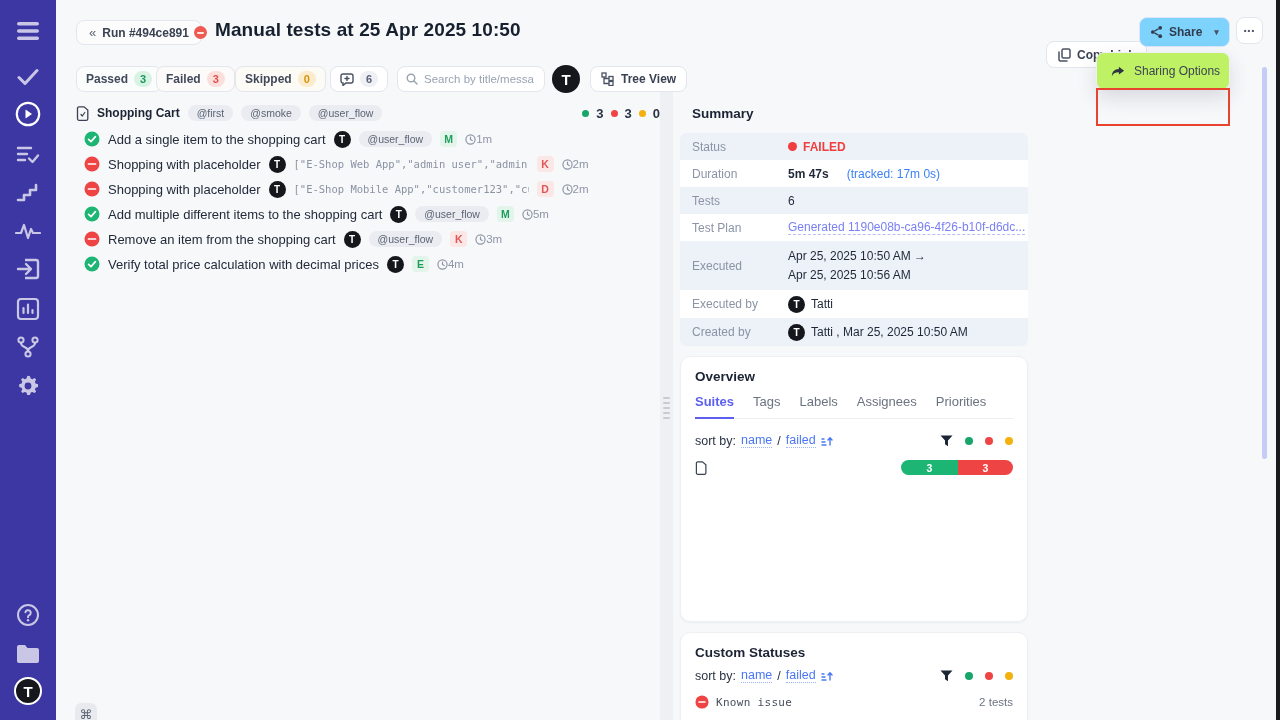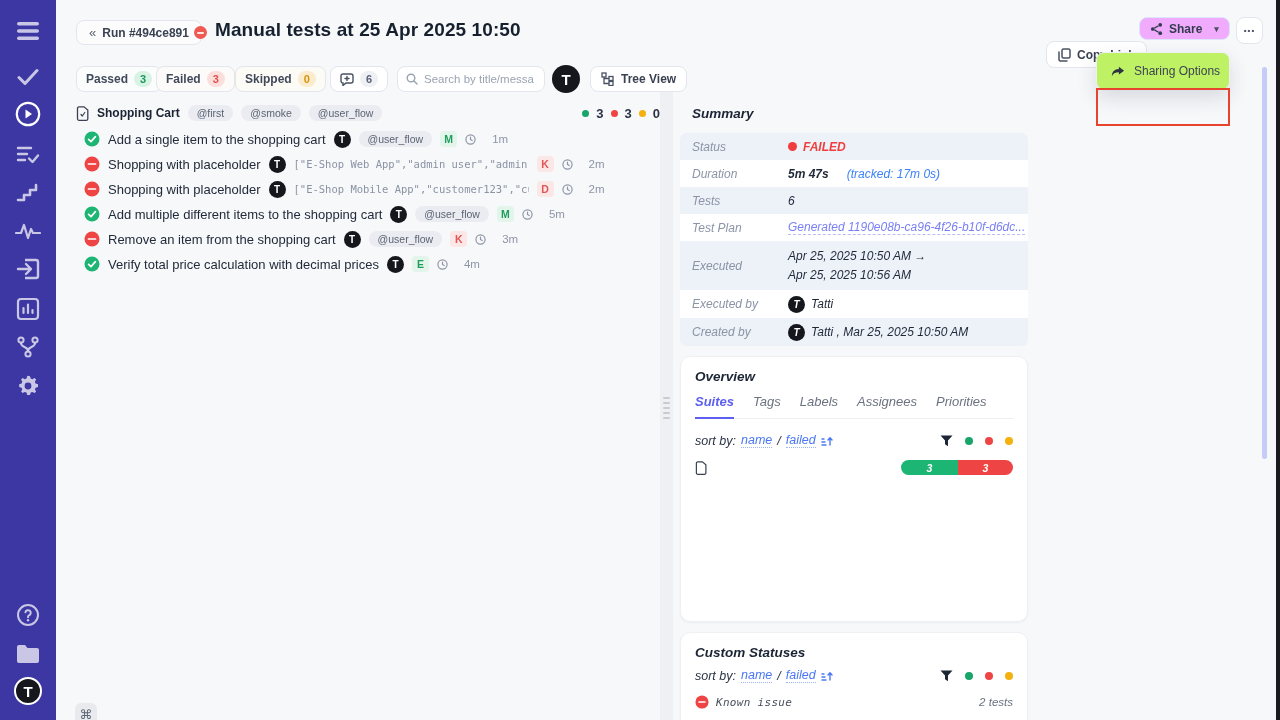--- a/index.html
+++ b/index.html
@@ -15,21 +15,21 @@
 
   
   .btn { display:inline-flex; align-items:center; gap:6px; background:#fff; border:1px solid #e3e6ec; border-radius:8px; font-size:12px; color:#3a4252; cursor:pointer; }
   .back-btn { position:absolute; left:76px; top:20px; height:25px; padding:0 12px; background:#fcfcfd; font-weight:600; }
   .back-chev { color:#5b6374; font-size:13px; font-weight:400; }
   .title-dot { position:absolute; left:194px; top:26px; width:13px; height:13px; border-radius:50%; background:#ee5a52; }
   .title-dot::after { content:""; position:absolute; left:3px; top:5.5px; width:7px; height:2px; background:#ffe9e7; border-radius:1px; }
   .page-title { position:absolute; left:215px; top:19px; font-size:19px; font-weight:700; color:#16202f; letter-spacing:.1px; }
 
   .copylink-btn { position:absolute; left:1046px; top:17px; height:27px; padding:0 11px; font-weight:600;margin-top:24px; }
-  .share-btn { position:absolute; left:1139px; top:17px; height:23px; padding:0 10px; background:#f0abfc; border:1px solid #dee4fb; font-weight:600; color:#333b4e; }
+  .share-btn { position:absolute; left:1139px; top:17px; height:30px; padding:0 10px; background:#7dd3fc; border:1px solid #dee4fb; font-weight:600; color:#333b4e; }
   .share-caret { margin-left:6px; font-size:9px; color:#4a5164; }
   .more-btn { position:absolute; left:1236px; top:17px; width:27px; height:27px; justify-content:center; font-weight:700; letter-spacing:1px; color:#4a5164; }
 
   
   .filter-btn { position:absolute; top:66px; height:26px; padding:0 9px; font-weight:600; color:#414a5b;text-align:center; }
   .cnt { display:inline-flex; align-items:center; justify-content:center; min-width:18px; height:16px; padding:0 5px; border-radius:9px; font-size:11px; font-weight:700; }
   .cnt.green { background:#d8f2e4; color:#179a5f; }
   .cnt.red { background:#fbdfdd; color:#e0524a; }
   .cnt.yellow { background:#faeccc; color:#d8930c; }
   .cnt.gray { background:#eef0f4; color:#59627a; }
@@ -48,33 +48,33 @@
   .dot { width:7px; height:7px; border-radius:50%; display:inline-block; }
   .dot.g { background:#17a569; } .dot.r { background:#ef4444; } .dot.y { background:#f2b10c; }
 
   .testrow { position:absolute; left:84px; width:576px; height:22px; display:flex; align-items:center; gap:8px; cursor:pointer; }
   .testrow .ttl { font-size:13px; color:#222b3a; white-space:nowrap; }
   .tlogo { width:17px; height:17px; border-radius:50%; background:#15171c; color:#fff; display:inline-flex; align-items:center; justify-content:center; font-weight:800; font-size:10px; flex:none; }
   .args { font-size:10.5px; color:#8a93a3; white-space:nowrap; overflow:hidden; max-width:235px; }
   .lbadge { display:inline-flex; align-items:center; justify-content:center; min-width:17px; height:16px; border-radius:4px; font-size:10.5px; font-weight:700; }
   .lbadge.green { background:#e3f4ea; color:#1f9d5d; }
   .lbadge.red { background:#fbe7e6; color:#e05555; }
-  .dur { display:inline-flex; align-items:center; gap:16px; font-size:11.5px; color:#8d96a6; }
+  .dur { display:inline-flex; align-items:center; gap:0; font-size:11.5px; color:#8d96a6; }
   .tag-sm { background:#eaecf1; color:#5b6474; font-size:10.5px; border-radius:10px; padding:2px 9px; }
   .tag-sm:empty, .args:empty { display:none; }
 
   .cmd-key { position:absolute; left:75px; top:703px; width:22px; height:22px; border-radius:6px; background:#e8eaee; color:#5c6576; font-size:13px; display:flex; align-items:center; justify-content:center; }
 
   
   .divider { position:absolute; left:660px; top:92px; width:13px; height:628px; background:#eef0f3; cursor:col-resize; }
   .divider .grip { position:absolute; left:3px; top:305px; display:flex; flex-direction:column; gap:3px; }
   .divider .grip i { width:7px; height:2px; background:#c7cbd3; border-radius:1px; }
 
   
-  .rpanel { position:absolute; left:673px; top:0; width:607px; height:720px;font-style:italic; }
+  .rpanel { position:absolute; left:673px; top:0; width:607px; height:720px; }
   .sec-title { font-size:13.5px; font-weight:700; color:#1b2434; }
   .summary-title { position:absolute; left:19px; top:106px; }
   .sum-rows { position:absolute; left:7px; top:133px; width:348px; background:#fff; border-radius:6px; overflow:hidden; font-size:12px; }
   .srow { display:flex; padding:0 12px; align-items:center; min-height:27px; }
   .srow.alt { background:#edf1f8; }
   .srow .lab { width:96px; color:#8b94a6; flex:none; }
   .srow .val { color:#1f2838; display:flex; align-items:center; gap:6px; }
   .status-failed { color:#f03e3e; font-weight:700; display:inline-flex; align-items:center; gap:6px; }
   .status-failed .dot { width:9px; height:9px; background:#f03e3e; }
   .muted { color:#3b82f6;margin-left:12px; }

